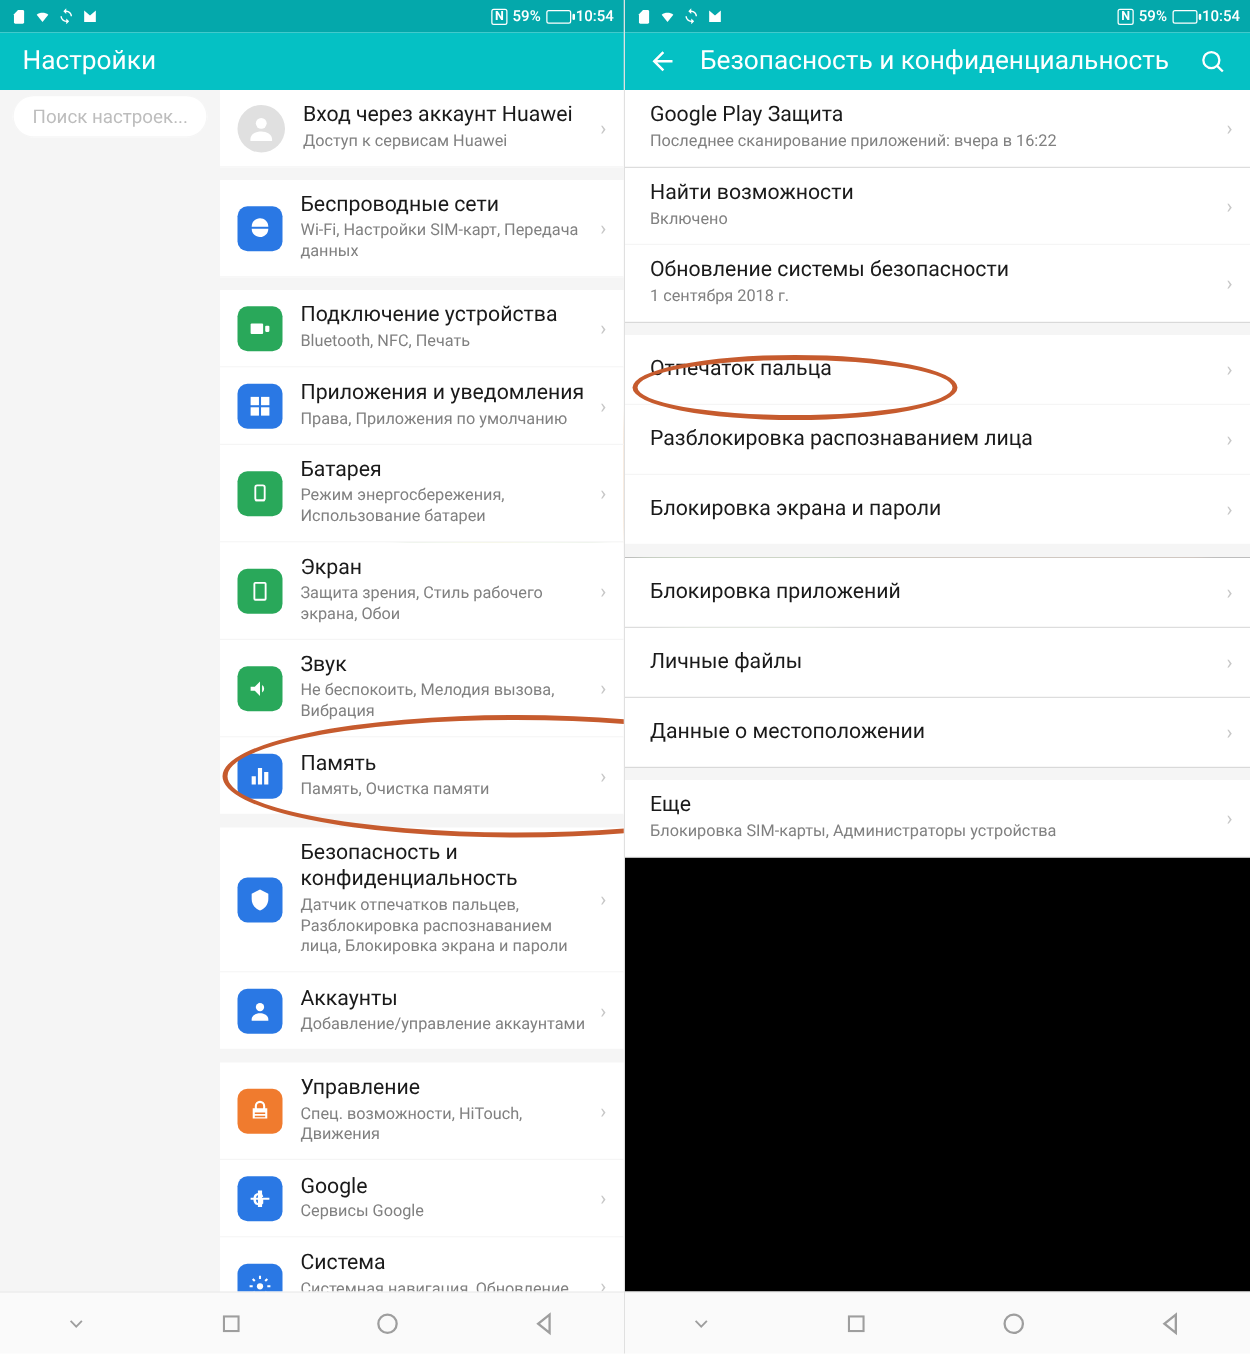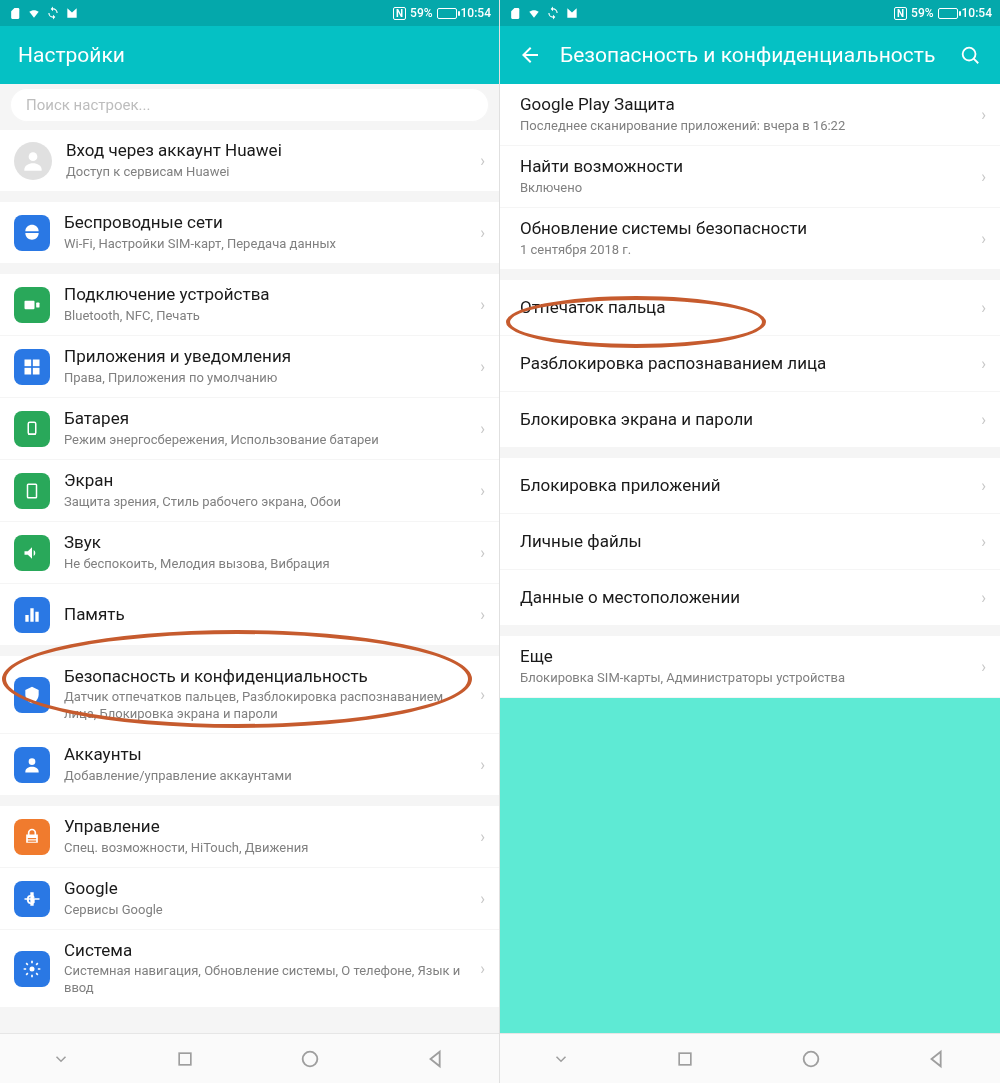--- a/index.html
+++ b/index.html
@@ -8,25 +8,25 @@
 .phone.left { border-right: 1px solid rgba(0,0,0,.12); }
 
 .status-bar { height: 26px; background: #04a8ab; color: #fff; display: flex; align-items: center; padding: 0 8px; font-size: 12px; font-weight: 500; }
 .status-left { display: flex; gap: 5px; align-items: center; }
 .status-right { margin-left: auto; display: flex; gap: 4px; align-items: center; }
 .status-ic { width: 14px; height: 14px; display:inline-flex; align-items:center; justify-content:center; }
 .battery { width: 20px; height: 11px; border:1.5px solid #fff; border-radius:2px; position:relative; }
 .battery::after { content:""; position:absolute; right:-4px; top:2px; width:2px; height:5px; background:#fff; border-radius:1px;}
 .battery .fill { background:#fff; height:100%; width:59%; }
 
-.header { height: 58px; background:#05c1c4; color:#fff; display:flex; align-items:center; padding:0 18px; gap:18px; }
+.header { height: 46px; background:#05c1c4; color:#fff; display:flex; align-items:center; padding:0 18px; gap:18px; }
 .header-title { font-size: 21px; font-weight:400; flex:1; white-space:nowrap; overflow:hidden; }
 .header-ic { width:24px; height:24px; display:flex; align-items:center; justify-content:center; flex:0 0 auto; }
 
-.content { flex:1; overflow:hidden; background:#f5f5f5; display:flex; flex-direction:column; position:relative;justify-content:flex-end; }
+.content { flex:1; overflow:hidden; background:#f5f5f5; display:flex; flex-direction:row; position:relative;justify-content:flex-end; }
 .search-row { margin: 4px 10px 8px; background:#fff; border-radius:20px; height:34px; display:flex; align-items:center; padding:0 16px; color:#bdbdbd; font-size:15px; box-shadow:0 0 0 1px rgba(0,0,0,.04) inset; }
 
 .row { background:#fff; display:flex; align-items:center; padding:10px 14px; min-height:62px; border-bottom:1px solid #f5f5f5; position:relative; }
 .row.nosub { min-height:56px; }
 .row .ic { width:36px; height:36px; border-radius:8px; flex:0 0 auto; margin-right:14px; display:flex; align-items:center; justify-content:center; color:#fff; }
 .row .texts { flex:1; min-width:0; }
 .row .title { font-size:17px; color:#1a1a1a; line-height:1.25; }
 .row .sub { font-size:13px; color:#808080; line-height:1.3; margin-top:2px; }
 .row .chev { color:#c7c7c7; flex:0 0 auto; margin-left:8px; }
 .gap { height:10px; background:#f5f5f5; }
@@ -192,20 +192,21 @@
               <span class="chev">›</span>
             </div>
             <div class="row">
               <div class="ic" style="background:#2a78e4">
                 <svg viewBox="0 0 24 24" width="20" height="20" fill="#fff">
                   <path d="M4 20h4v-8H4v8zm6 0h4V4h-4v16zm6 0h4v-12h-4v12z"></path>
                 </svg>
               </div>
               <div class="texts">
                 <div class="title">Память</div>
+                <div class="sub">Память, Очистка памяти</div>
               </div>
               <span class="chev">›</span>
             </div>
             <div class="gap"></div>
             <div class="row">
               <div class="ic" style="background:#2a78e4">
                 <svg viewBox="0 0 24 24" width="20" height="20" fill="#fff">
                   <path d="M12 2L4 6v5c0 5 3.4 9.7 8 11 4.6-1.3 8-6 8-11V6l-8-4z"></path>
                 </svg>
               </div>
@@ -339,21 +340,21 @@
     </div>
     <div class="header-title">Безопасность и конфиденциальность</div>
     <div class="header-ic">
       <svg viewBox="0 0 24 24" width="22" height="22" fill="none" stroke="#fff" stroke-width="2">
           <circle cx="11" cy="11" r="7"></circle>
           <line x1="21" y1="21" x2="16" y2="16"></line>
         </svg>
     </div>
   </div>
 
-  <div class="content" style="background:#5eead4;">
+  <div class="content" style="background:#000000;">
     <div class="scrollarea">
       <div class="watermark-blur">
         <div class="wm-shape" style="left:10px;top:280px;width:180px;height:180px;background:radial-gradient(circle,#7cbf4a 40%,#3a7a1f 70%);opacity:.5;"></div>
         <div class="wm-shape" style="left:180px;top:290px;width:290px;height:110px;background:linear-gradient(90deg,#e08a2e,#d46a2e);border-radius:50px;opacity:.35;"></div>
       </div>
       <div class="inner" id="right-rows" style="position:relative;z-index:2;">
           <div class="row" style="padding-left: 20px;">
             <div class="texts">
               <div class="title">Google Play Защита</div>
               <div class="sub">Последнее сканирование приложений: вчера в 16:22</div>

